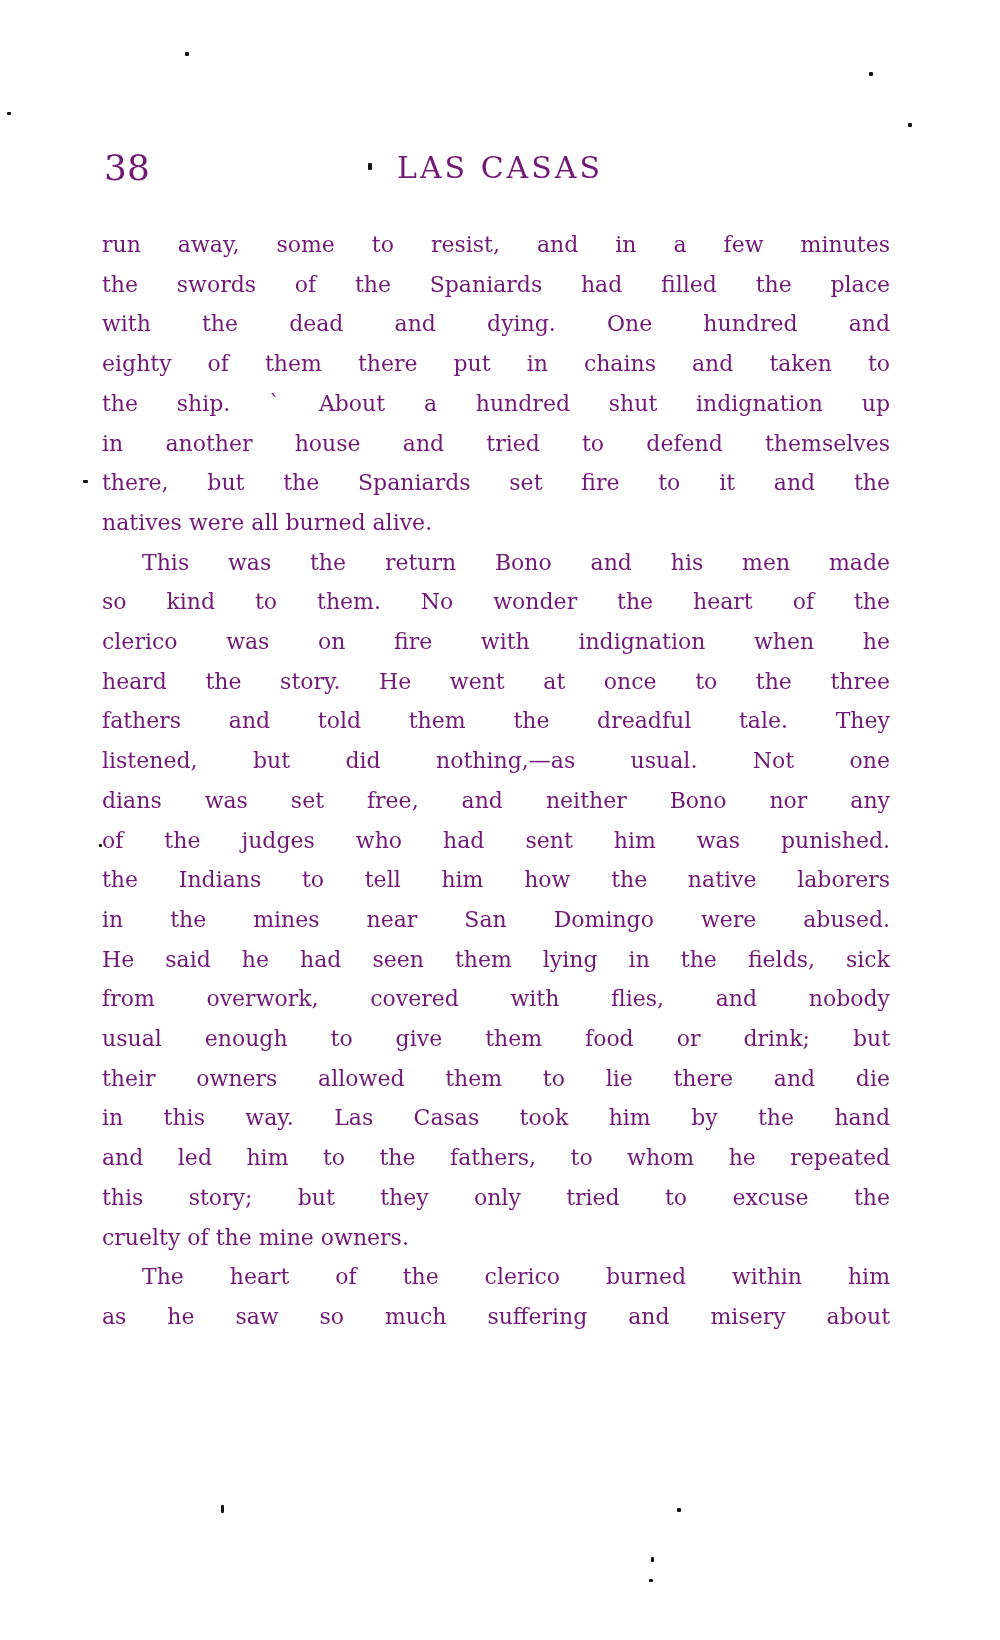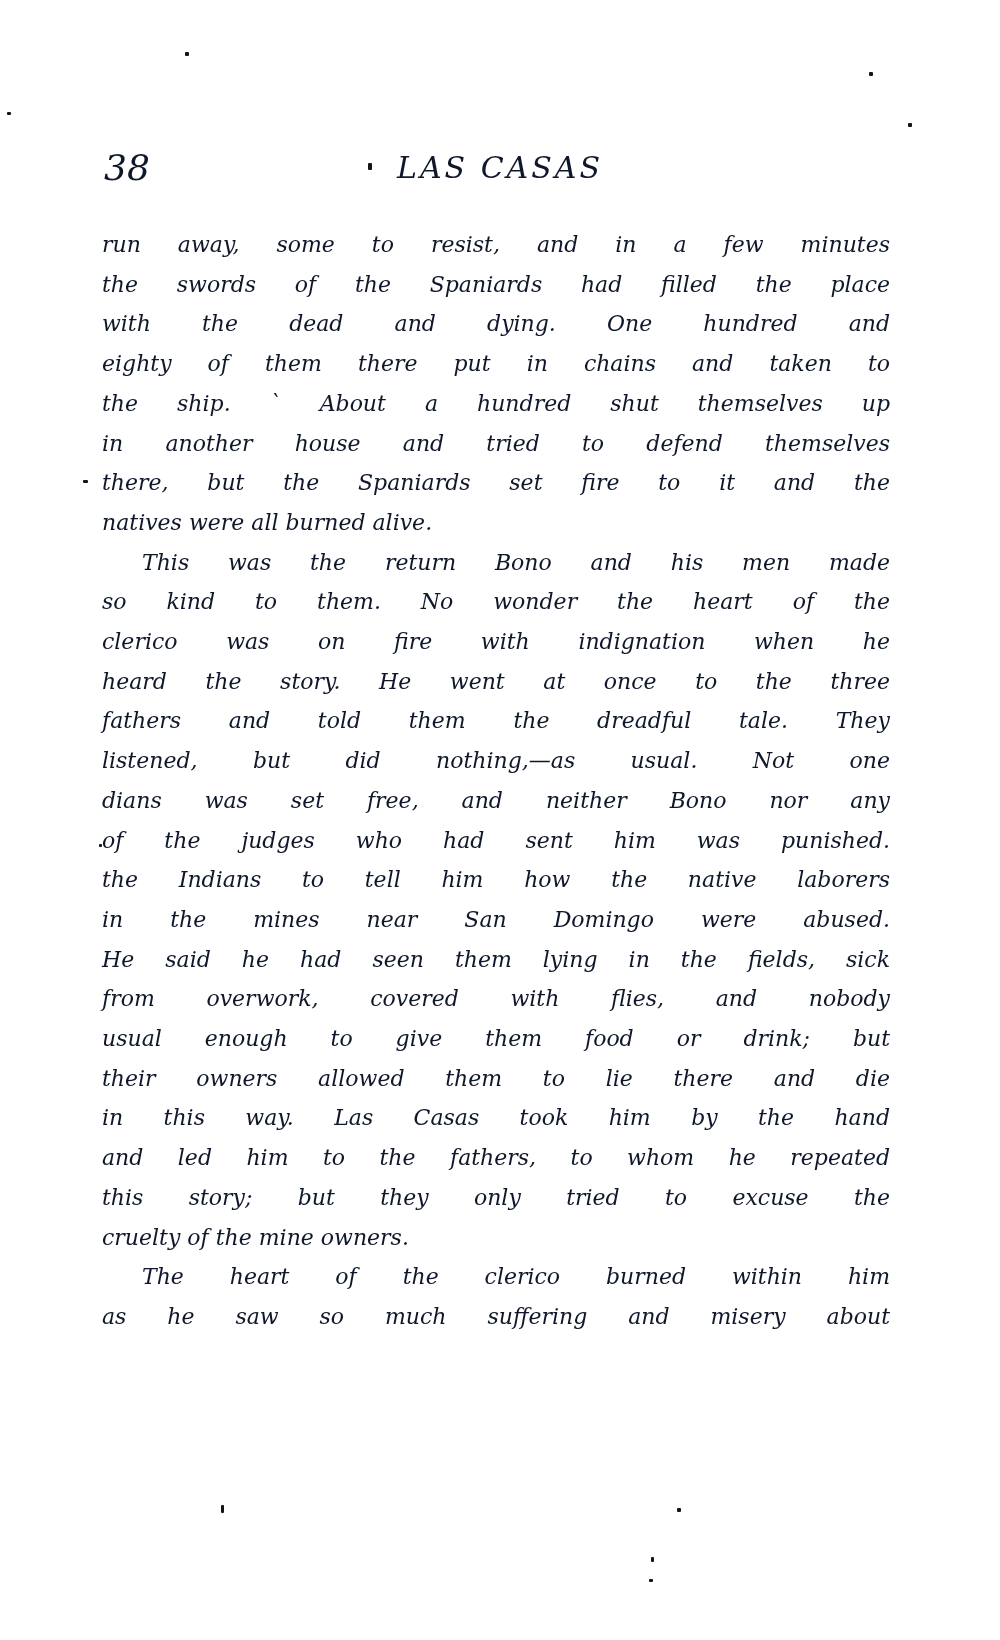--- a/index.html
+++ b/index.html
@@ -7,22 +7,21 @@
     padding: 0;
     background: #ffffff;
   }
   .page {
     position: relative;
     width: 1000px;
     height: 1640px;
     background: #ffffff;
     overflow: hidden;
     font-family: "DejaVu Serif", "Liberation Serif", serif;
-    color: #0f172a;
-    font-style: italic;
+    color: #701a75;
   }
   .header {
     position: absolute;
     top: 146px;
     left: 0;
     right: 0;
     height: 44px;
     line-height: 44px;
   }
   .page-number {
@@ -75,21 +74,21 @@
   <div class="header">
     <div class="page-number">38</div>
     <div class="running-title">LAS CASAS</div>
   </div>
   <div class="text-block">
       <div class="para">
         <div class="line">run away, some to resist, and in a few minutes</div>
         <div class="line">the swords of the Spaniards had filled the place</div>
         <div class="line">with the dead and dying. One hundred and</div>
         <div class="line">eighty of them there put in chains and taken to</div>
-        <div class="line">the ship. ` About a hundred shut themselves up</div>
+        <div class="line">the ship. ` About a hundred shut indignation up</div>
         <div class="line">in another house and tried to defend themselves</div>
         <div class="line">there, but the Spaniards set fire to it and the</div>
         <div class="line noj">natives were all burned alive.</div>
       </div>
       <div class="para">
         <div class="line indent">This was the return Bono and his men made</div>
         <div class="line">so kind to them. No wonder the heart of the</div>
         <div class="line">clerico was on fire with indignation when he</div>
         <div class="line">heard the story. He went at once to the three</div>
         <div class="line">fathers and told them the dreadful tale. They</div>

